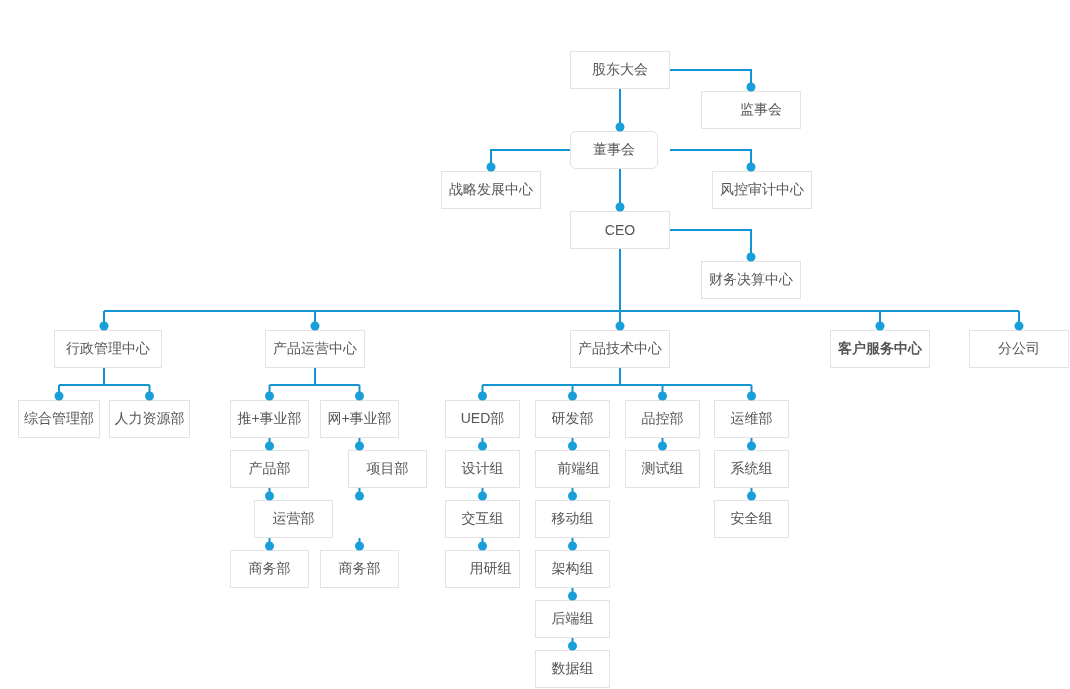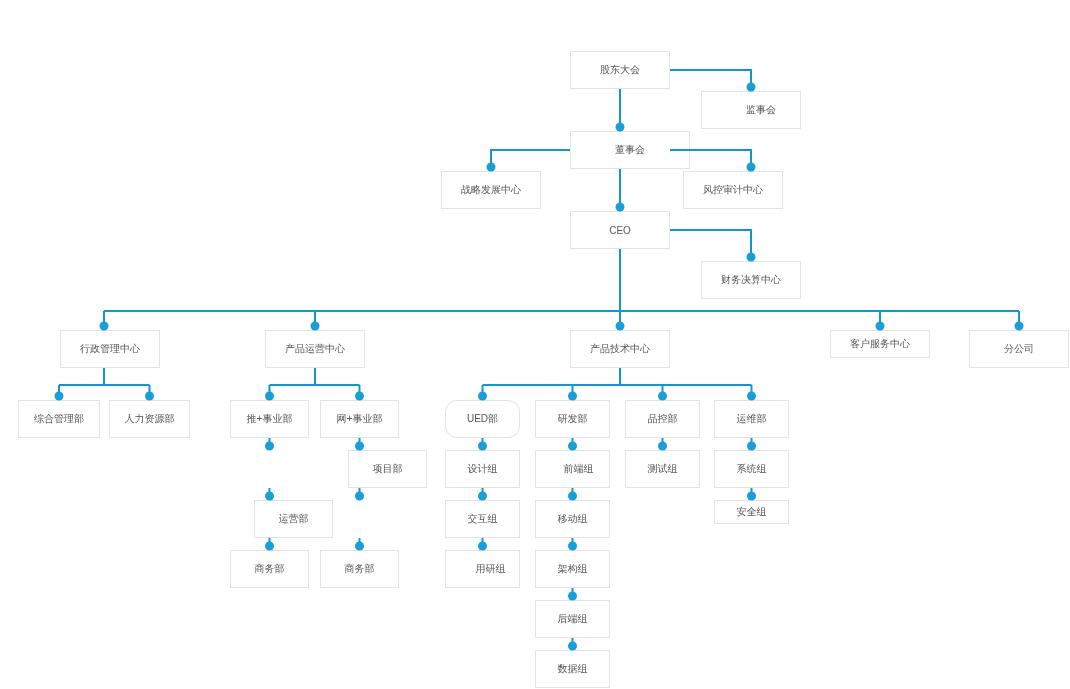--- a/index.html
+++ b/index.html
@@ -17,95 +17,98 @@
   }
   .node {
     position: absolute;
     box-sizing: border-box;
     display: flex;
     align-items: center;
     justify-content: center;
     background: var(--box-bg, #ffffff);
     border: 1px solid var(--box-border, #e3e3e3);
     color: var(--text-color, #555555);
-    font-size: 10px;
+    font-size: 14px;
     white-space: nowrap;
   }
   .wires {
     position: absolute;
     left: 0;
     top: 0;
     pointer-events: none;
   }
 </style>
 </head>
 <body>
 
 <div class="canvas" id="canvas">
     <div class="node" style="left: 570px; top: 51px; width: 100px; height: 38px;">
       <span>股东大会</span>
     </div>
     <div class="node" style="left: 701px; top: 91px; width: 100px; height: 38px; padding-left: 20px;">
       <span>监事会</span>
     </div>
-    <div class="node" style="left: 570px; top: 131px; width: 120px; height: 38px;">
+    <div class="node" style="left: 570px; top: 131px; width: 88px; height: 38px; border-radius: 6px;">
       <span>董事会</span>
     </div>
     <div class="node" style="left: 441px; top: 171px; width: 100px; height: 38px;">
       <span>战略发展中心</span>
     </div>
-    <div class="node" style="left: 683px; top: 171px; width: 100px; height: 38px;">
+    <div class="node" style="left: 712px; top: 171px; width: 100px; height: 38px;">
       <span>风控审计中心</span>
     </div>
     <div class="node" style="left: 570px; top: 211px; width: 100px; height: 38px;">
       <span>CEO</span>
     </div>
     <div class="node" style="left: 701px; top: 261px; width: 100px; height: 38px;">
       <span>财务决算中心</span>
     </div>
-    <div class="node" style="left: 60px; top: 330px; width: 100px; height: 38px;">
+    <div class="node" style="left: 54px; top: 330px; width: 108px; height: 38px;">
       <span>行政管理中心</span>
     </div>
     <div class="node" style="left: 265px; top: 330px; width: 100px; height: 38px;">
       <span>产品运营中心</span>
     </div>
     <div class="node" style="left: 570px; top: 330px; width: 100px; height: 38px;">
       <span>产品技术中心</span>
     </div>
-    <div class="node" style="left: 830px; top: 330px; width: 100px; height: 28px;">
+    <div class="node" style="left: 830px; top: 330px; width: 100px; height: 38px; font-weight: bold;">
       <span>客户服务中心</span>
     </div>
     <div class="node" style="left: 969px; top: 330px; width: 100px; height: 38px;">
       <span>分公司</span>
     </div>
     <div class="node" style="left: 18px; top: 400px; width: 82px; height: 38px;">
       <span>综合管理部</span>
     </div>
     <div class="node" style="left: 109px; top: 400px; width: 81px; height: 38px;">
       <span>人力资源部</span>
     </div>
     <div class="node" style="left: 230px; top: 400px; width: 79px; height: 38px;">
       <span>推+事业部</span>
     </div>
+    <div class="node" style="left: 230px; top: 450px; width: 79px; height: 38px;">
+      <span>产品部</span>
+    </div>
     <div class="node" style="left: 230px; top: 500px; width: 79px; height: 38px; margin-left: 24px;">
       <span>运营部</span>
     </div>
     <div class="node" style="left: 230px; top: 550px; width: 79px; height: 38px;">
       <span>商务部</span>
     </div>
     <div class="node" style="left: 320px; top: 400px; width: 79px; height: 38px;">
       <span>网+事业部</span>
     </div>
     <div class="node" style="left: 320px; top: 450px; width: 79px; height: 38px; margin-left: 28px;">
       <span>项目部</span>
     </div>
     <div class="node" style="left: 320px; top: 550px; width: 79px; height: 38px;">
       <span>商务部</span>
     </div>
-    <div class="node" style="left: 445px; top: 400px; width: 75px; height: 38px; border-radius: 12px;">
+    <div class="node" style="left: 445px; top: 400px; width: 75px; height: 38px;">
       <span>UED部</span>
     </div>
     <div class="node" style="left: 445px; top: 450px; width: 75px; height: 38px;">
       <span>设计组</span>
     </div>
     <div class="node" style="left: 445px; top: 500px; width: 75px; height: 38px;">
       <span>交互组</span>
     </div>
     <div class="node" style="left: 445px; top: 550px; width: 75px; height: 38px; padding-left: 16px;">
       <span>用研组</span>
@@ -133,21 +136,21 @@
     </div>
     <div class="node" style="left: 625px; top: 450px; width: 75px; height: 38px;">
       <span>测试组</span>
     </div>
     <div class="node" style="left: 714px; top: 400px; width: 75px; height: 38px;">
       <span>运维部</span>
     </div>
     <div class="node" style="left: 714px; top: 450px; width: 75px; height: 38px;">
       <span>系统组</span>
     </div>
-    <div class="node" style="left: 714px; top: 500px; width: 75px; height: 24px;">
+    <div class="node" style="left: 714px; top: 500px; width: 75px; height: 38px;">
       <span>安全组</span>
     </div>
     <svg class="wires" width="1070" height="689" viewBox="0 0 1070 689">
       <polyline points="620,89 620,131" fill="none" stroke="#1295d3" stroke-width="2"></polyline>
       <polyline points="670,70 751,70 751,91" fill="none" stroke="#1295d3" stroke-width="2"></polyline>
       <polyline points="570,150 491,150 491,171" fill="none" stroke="#1295d3" stroke-width="2"></polyline>
       <polyline points="670,150 751,150 751,171" fill="none" stroke="#1295d3" stroke-width="2"></polyline>
       <polyline points="620,169 620,211" fill="none" stroke="#1295d3" stroke-width="2"></polyline>
       <polyline points="670,230 751,230 751,261" fill="none" stroke="#1295d3" stroke-width="2"></polyline>
       <polyline points="620,249 620,311" fill="none" stroke="#1295d3" stroke-width="2"></polyline>

